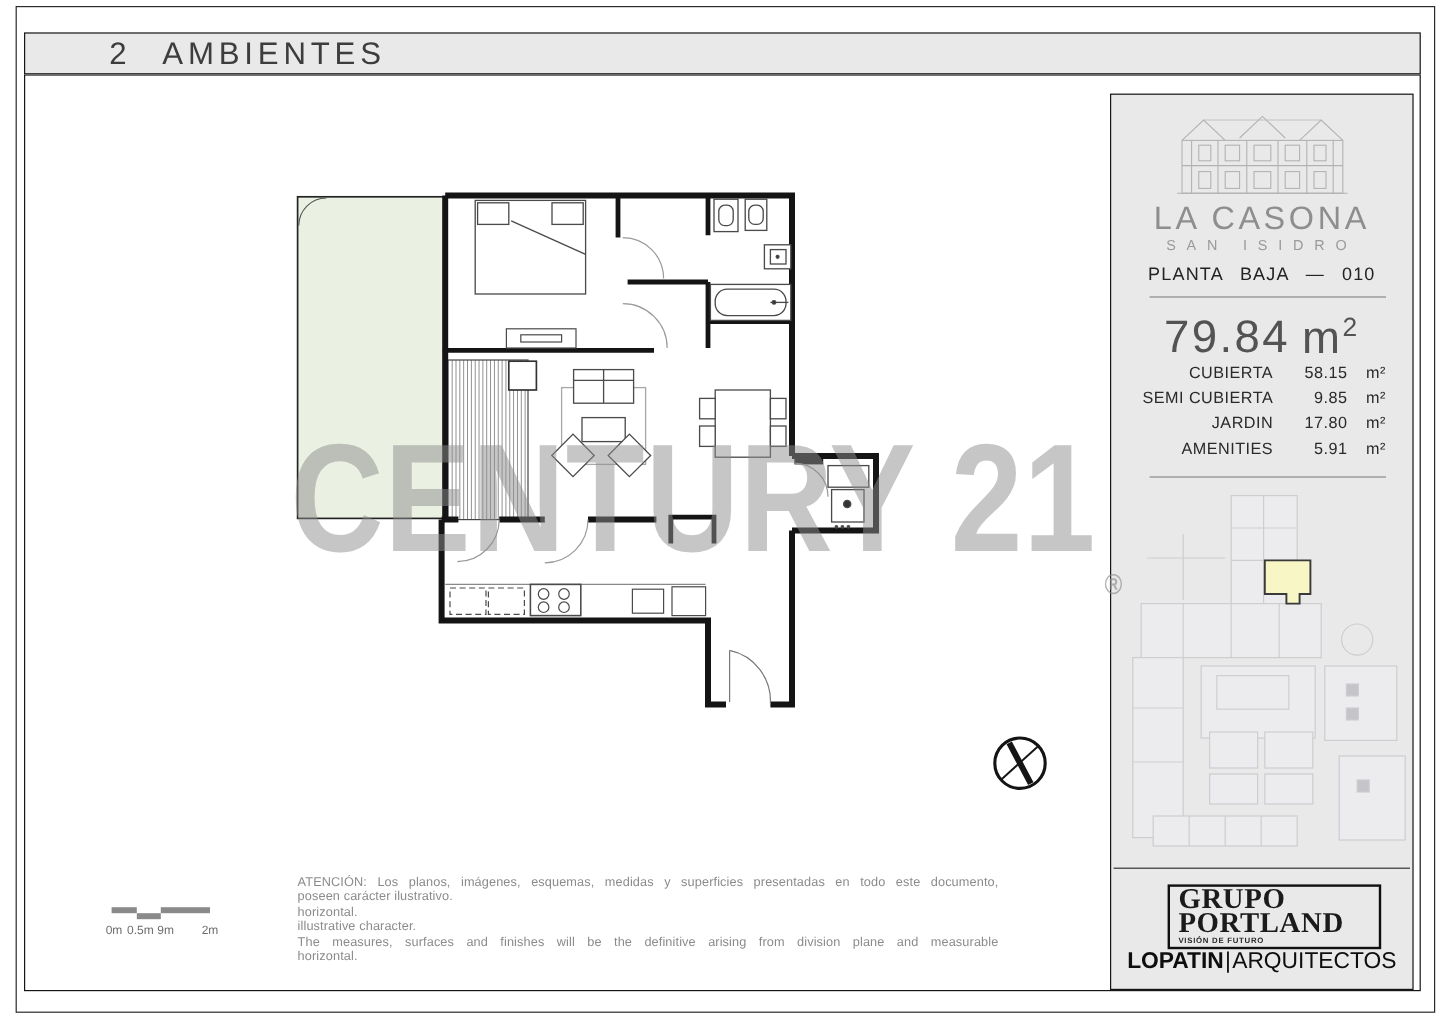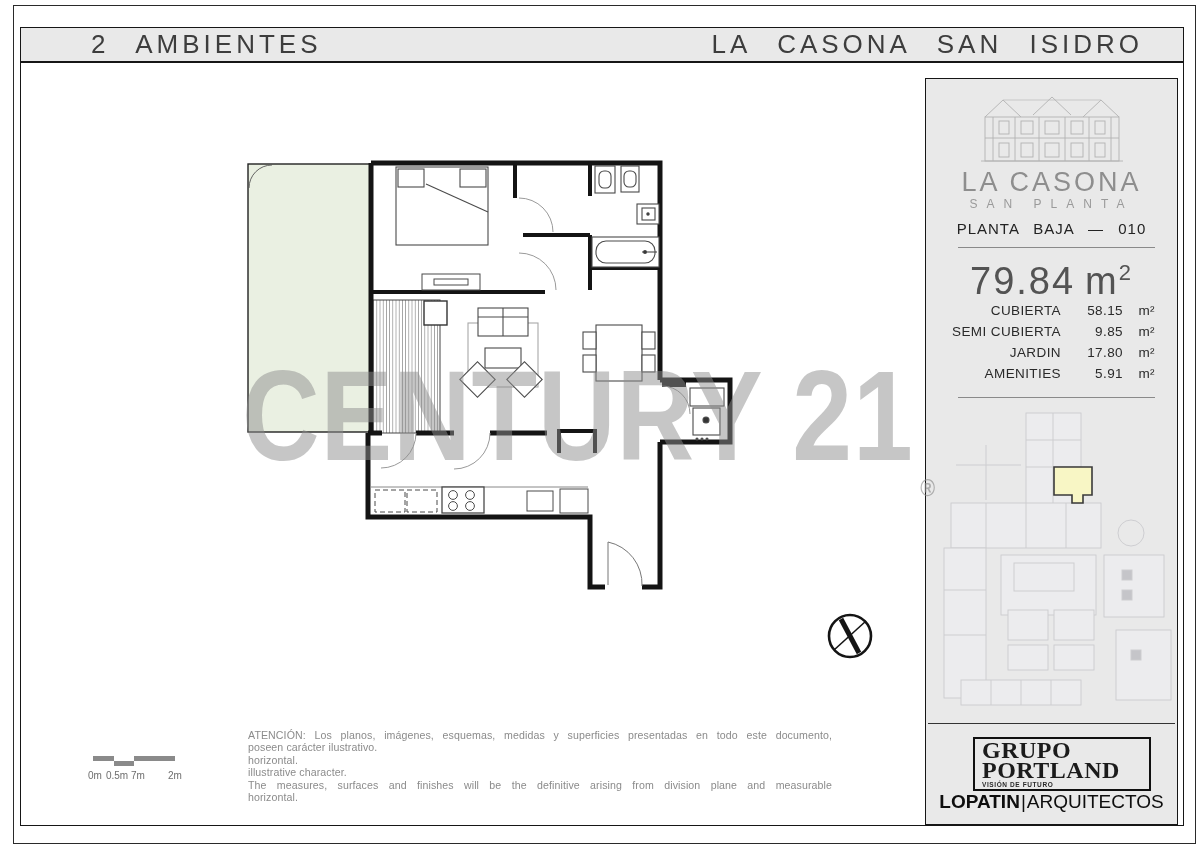--- a/index.html
+++ b/index.html
@@ -78,21 +78,20 @@
   .plan-wrap{left:238px;top:150px;width:660px;height:530px;z-index:1;}
 </style>
 </head>
 <body>
 
 <div class="abs outer-border"></div>
 <div class="abs main-frame"></div>
 
 <div class="abs header-bar">
   <span>2 AMBIENTES</span>
-  <span>LA CASONA SAN ISIDRO</span>
 </div>
 
 <div class="abs plan-wrap">
 <svg width="660" height="530" viewBox="0 0 660 530">
   <defs>
     <pattern id="deckhatch" width="3.2" height="8" patternUnits="userSpaceOnUse">
       <line x1="1.2" y1="0" x2="1.2" y2="8" stroke="#7d7d7d" stroke-width="0.7"></line>
     </pattern>
   </defs>
 
@@ -234,21 +233,21 @@
       <rect x="118" y="28" width="10" height="13"></rect>
       <rect x="22" y="50" width="10" height="14"></rect>
         <rect x="44" y="50" width="12" height="14"></rect>
       <rect x="68" y="50" width="14" height="14"></rect>
         <rect x="94" y="50" width="12" height="14"></rect>
       <rect x="118" y="50" width="10" height="14"></rect>
     </g>
   </svg>
 
   <div class="abs sb-center brand-name">LA CASONA</div>
-  <div class="abs sb-center brand-sub">SAN PLANTA</div>
+  <div class="abs sb-center brand-sub">SAN ISIDRO</div>
   <div class="abs sb-center plan-label">PLANTA BAJA — 010</div>
   <div class="abs sb-divider" style="top:168px;"></div>
 
   <div class="abs sb-center total-area">
     <span>79.84</span><span class="unit">m</span><sup>2</sup>
   </div>
 
   <div class="abs area-table">
     <span>CUBIERTA</span>
     <span>58.15</span>
@@ -316,21 +315,21 @@
 <div class="abs watermark">
   <span>CENTURY 21</span><span class="reg">®</span>
 </div>
 
 <div class="abs scalebar">
   <div class="seg" style="left:0;top:0;width:20.5px;"></div>
   <div class="seg" style="left:20.5px;top:5px;width:20.5px;"></div>
   <div class="seg" style="left:41px;top:0;width:41px;"></div>
   <span class="lbl" style="left:2px;">0m</span>
   <span class="lbl" style="left:24px;text-align:center;">0.5m</span>
-  <span class="lbl" style="left:45px;">7m</span>
+  <span class="lbl" style="left:45px;">9m</span>
   <span class="lbl" style="left:82px;">2m</span>
 </div>
 
 <div class="abs disclaimer">
   <div class="j">ATENCIÓN: Los planos, imágenes, esquemas, medidas y superficies presentadas en todo este documento,</div>
   <div>poseen carácter ilustrativo.</div>
   <div>horizontal.</div>
   <div>illustrative character.</div>
   <div class="j">The measures, surfaces and finishes will be the definitive arising from division plane and measurable</div>
   <div>horizontal.</div>

